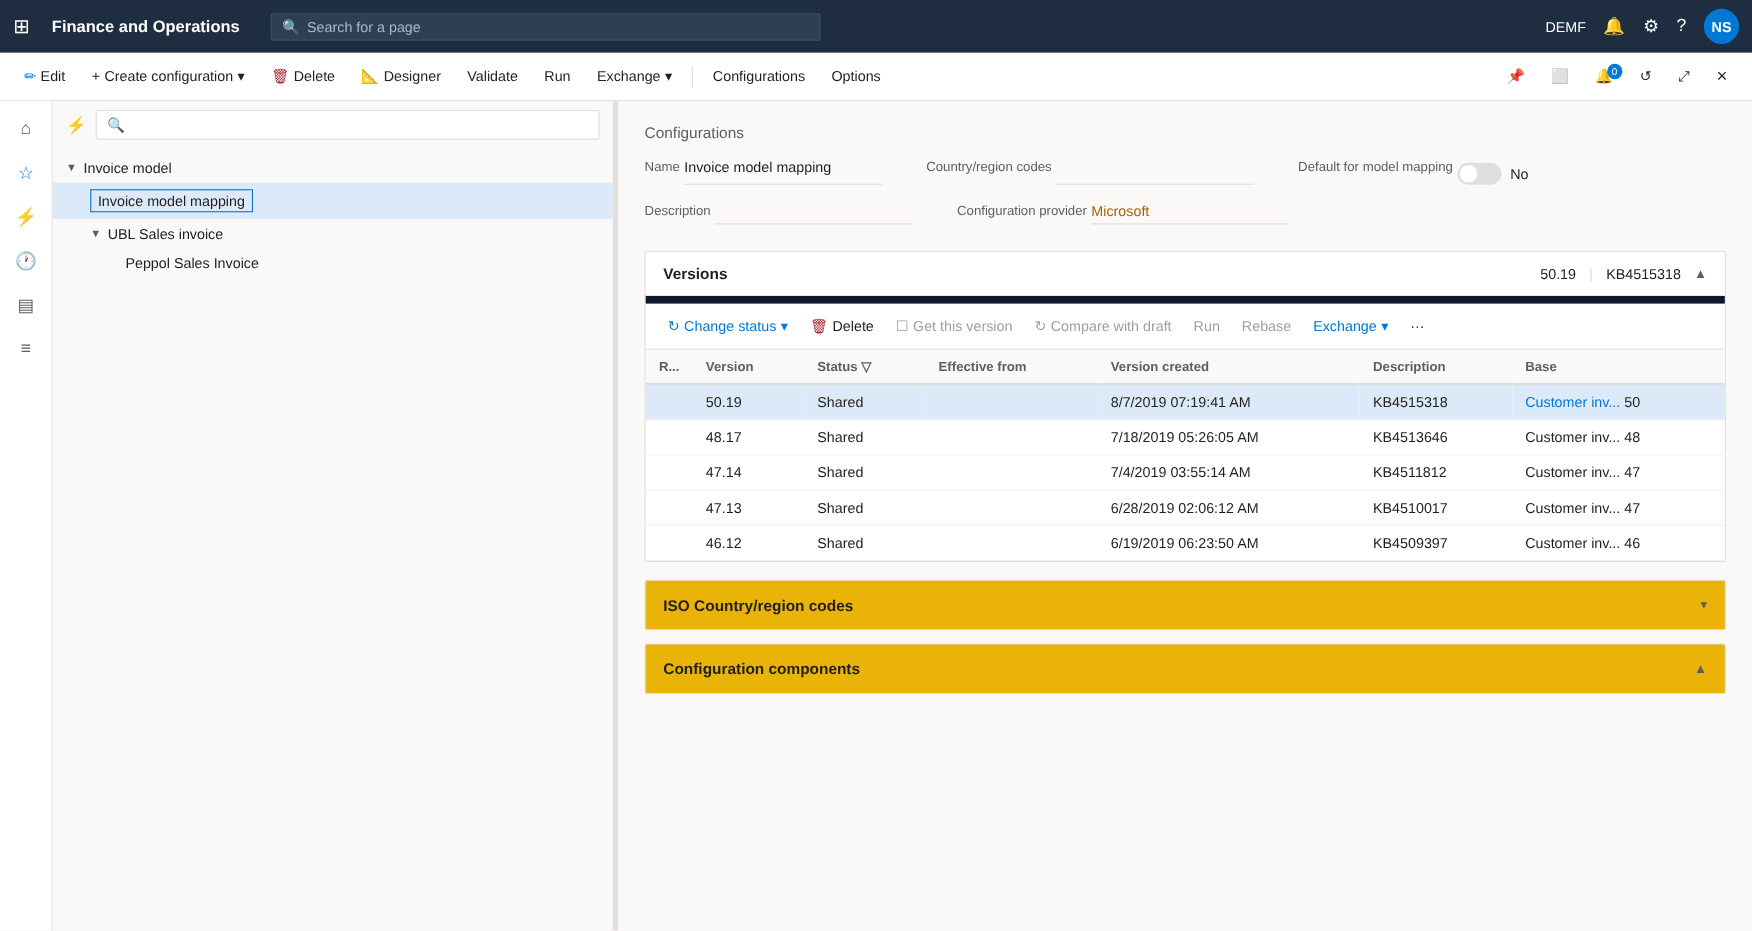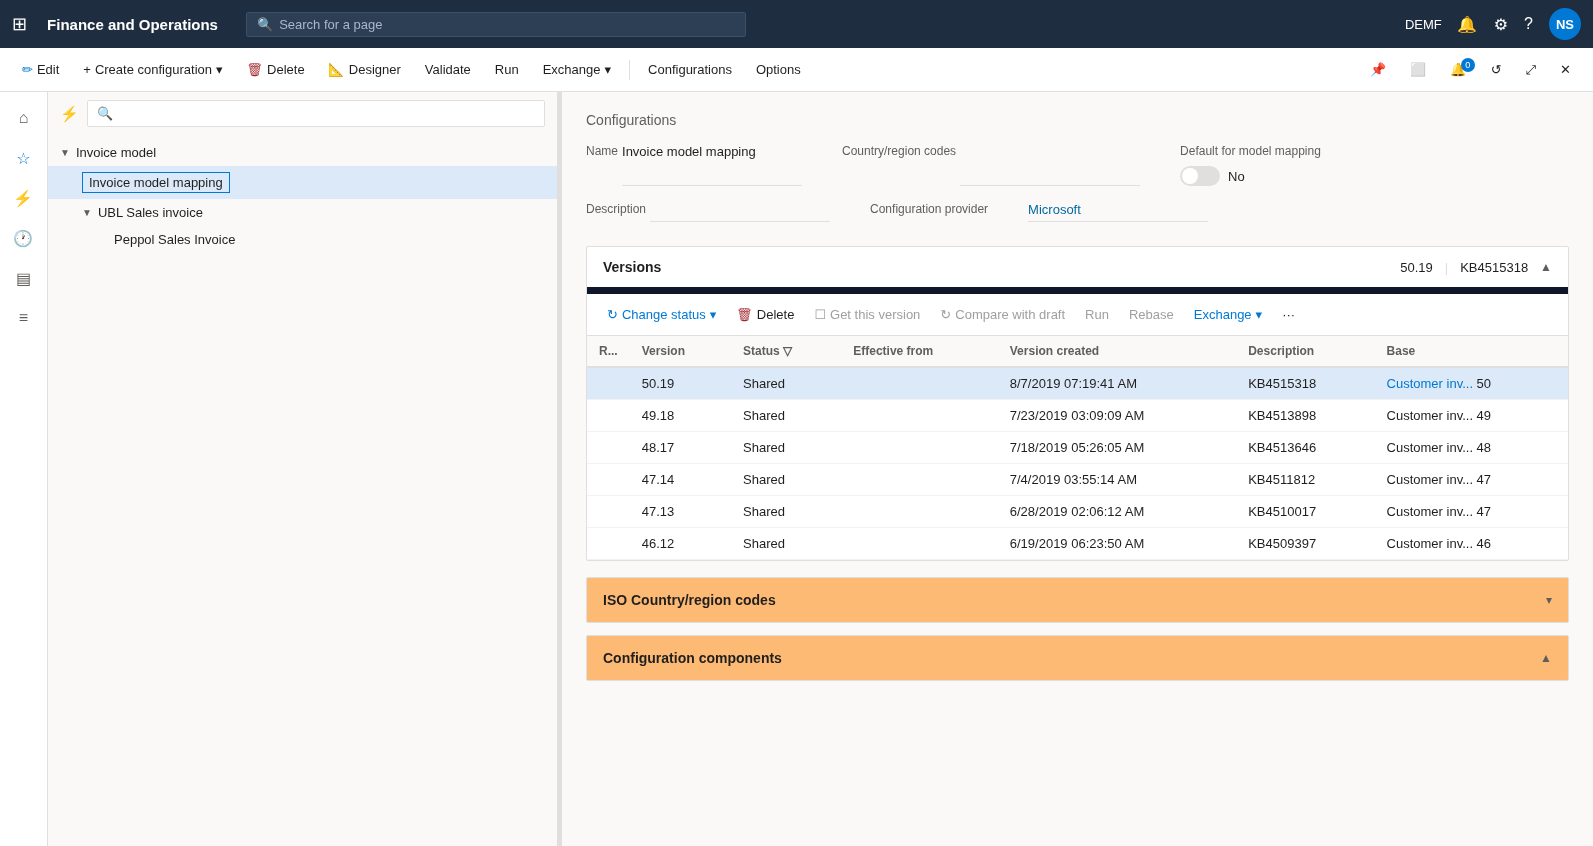--- a/index.html
+++ b/index.html
@@ -155,22 +155,22 @@
     }
     .form-group { display: flex; flex-direction: row; gap: 4px; min-width: 200px; justify-content: space-between; }
     .form-label { font-size: 12px; color: #605e5c; }
     .form-value {
       font-size: 13px;
       color: #201f1e;
       border-bottom: 1px solid #e1dfdd;
       padding-bottom: 4px;
       min-width: 180px;
     }
-    .form-value.link { color: #0369a1; margin-left: 36px; }
-    .toggle-row { display: flex; flex-direction: column; gap: 4px; }
+    .form-value.link { color: #a16207; }
+    .toggle-row { display: flex; flex-direction: row; gap: 4px; }
     .toggle-label { font-size: 12px; color: #605e5c; }
     .toggle {
       width: 40px; height: 20px;
       background: #e1dfdd;
       border-radius: 10px;
       position: relative;
       cursor: pointer;
     }
     .toggle-knob {
       width: 16px; height: 16px;
@@ -245,21 +245,21 @@
     .col-r { width: 30px; }
 
     
     .table-scroll { overflow-x: auto; }
     .table-scroll::-webkit-scrollbar { height: 6px; }
     .table-scroll::-webkit-scrollbar-track { background: #f3f2f1; }
     .table-scroll::-webkit-scrollbar-thumb { background: #c8c6c4; border-radius: 3px; }
 
     
     .collapsible-section {
-      background: #fdba74;
+      background: #eab308;
       border: 1px solid #e1dfdd;
       border-radius: 2px;
       margin-bottom: 12px;
     }
     .collapsible-header {
       display: flex;
       align-items: center;
       justify-content: space-between;
       padding: 14px 16px;
       cursor: pointer;
@@ -489,29 +489,20 @@
                 <td></td>
                 <td>50.19</td>
                 <td>Shared</td>
                 <td></td>
                 <td>8/7/2019 07:19:41 AM</td>
                 <td>KB4515318</td>
                 <td><span class="base-link">Customer inv...</span><span>   50</span></td>
               </tr>
               <tr>
                 <td></td>
-                <td>49.18</td>
-                <td>Shared</td>
-                <td></td>
-                <td>7/23/2019 03:09:09 AM</td>
-                <td>KB4513898</td>
-                <td><span class="">Customer inv...</span><span>   49</span></td>
-              </tr>
-              <tr>
-                <td></td>
                 <td>48.17</td>
                 <td>Shared</td>
                 <td></td>
                 <td>7/18/2019 05:26:05 AM</td>
                 <td>KB4513646</td>
                 <td><span class="">Customer inv...</span><span>   48</span></td>
               </tr>
               <tr>
                 <td></td>
                 <td>47.14</td>

